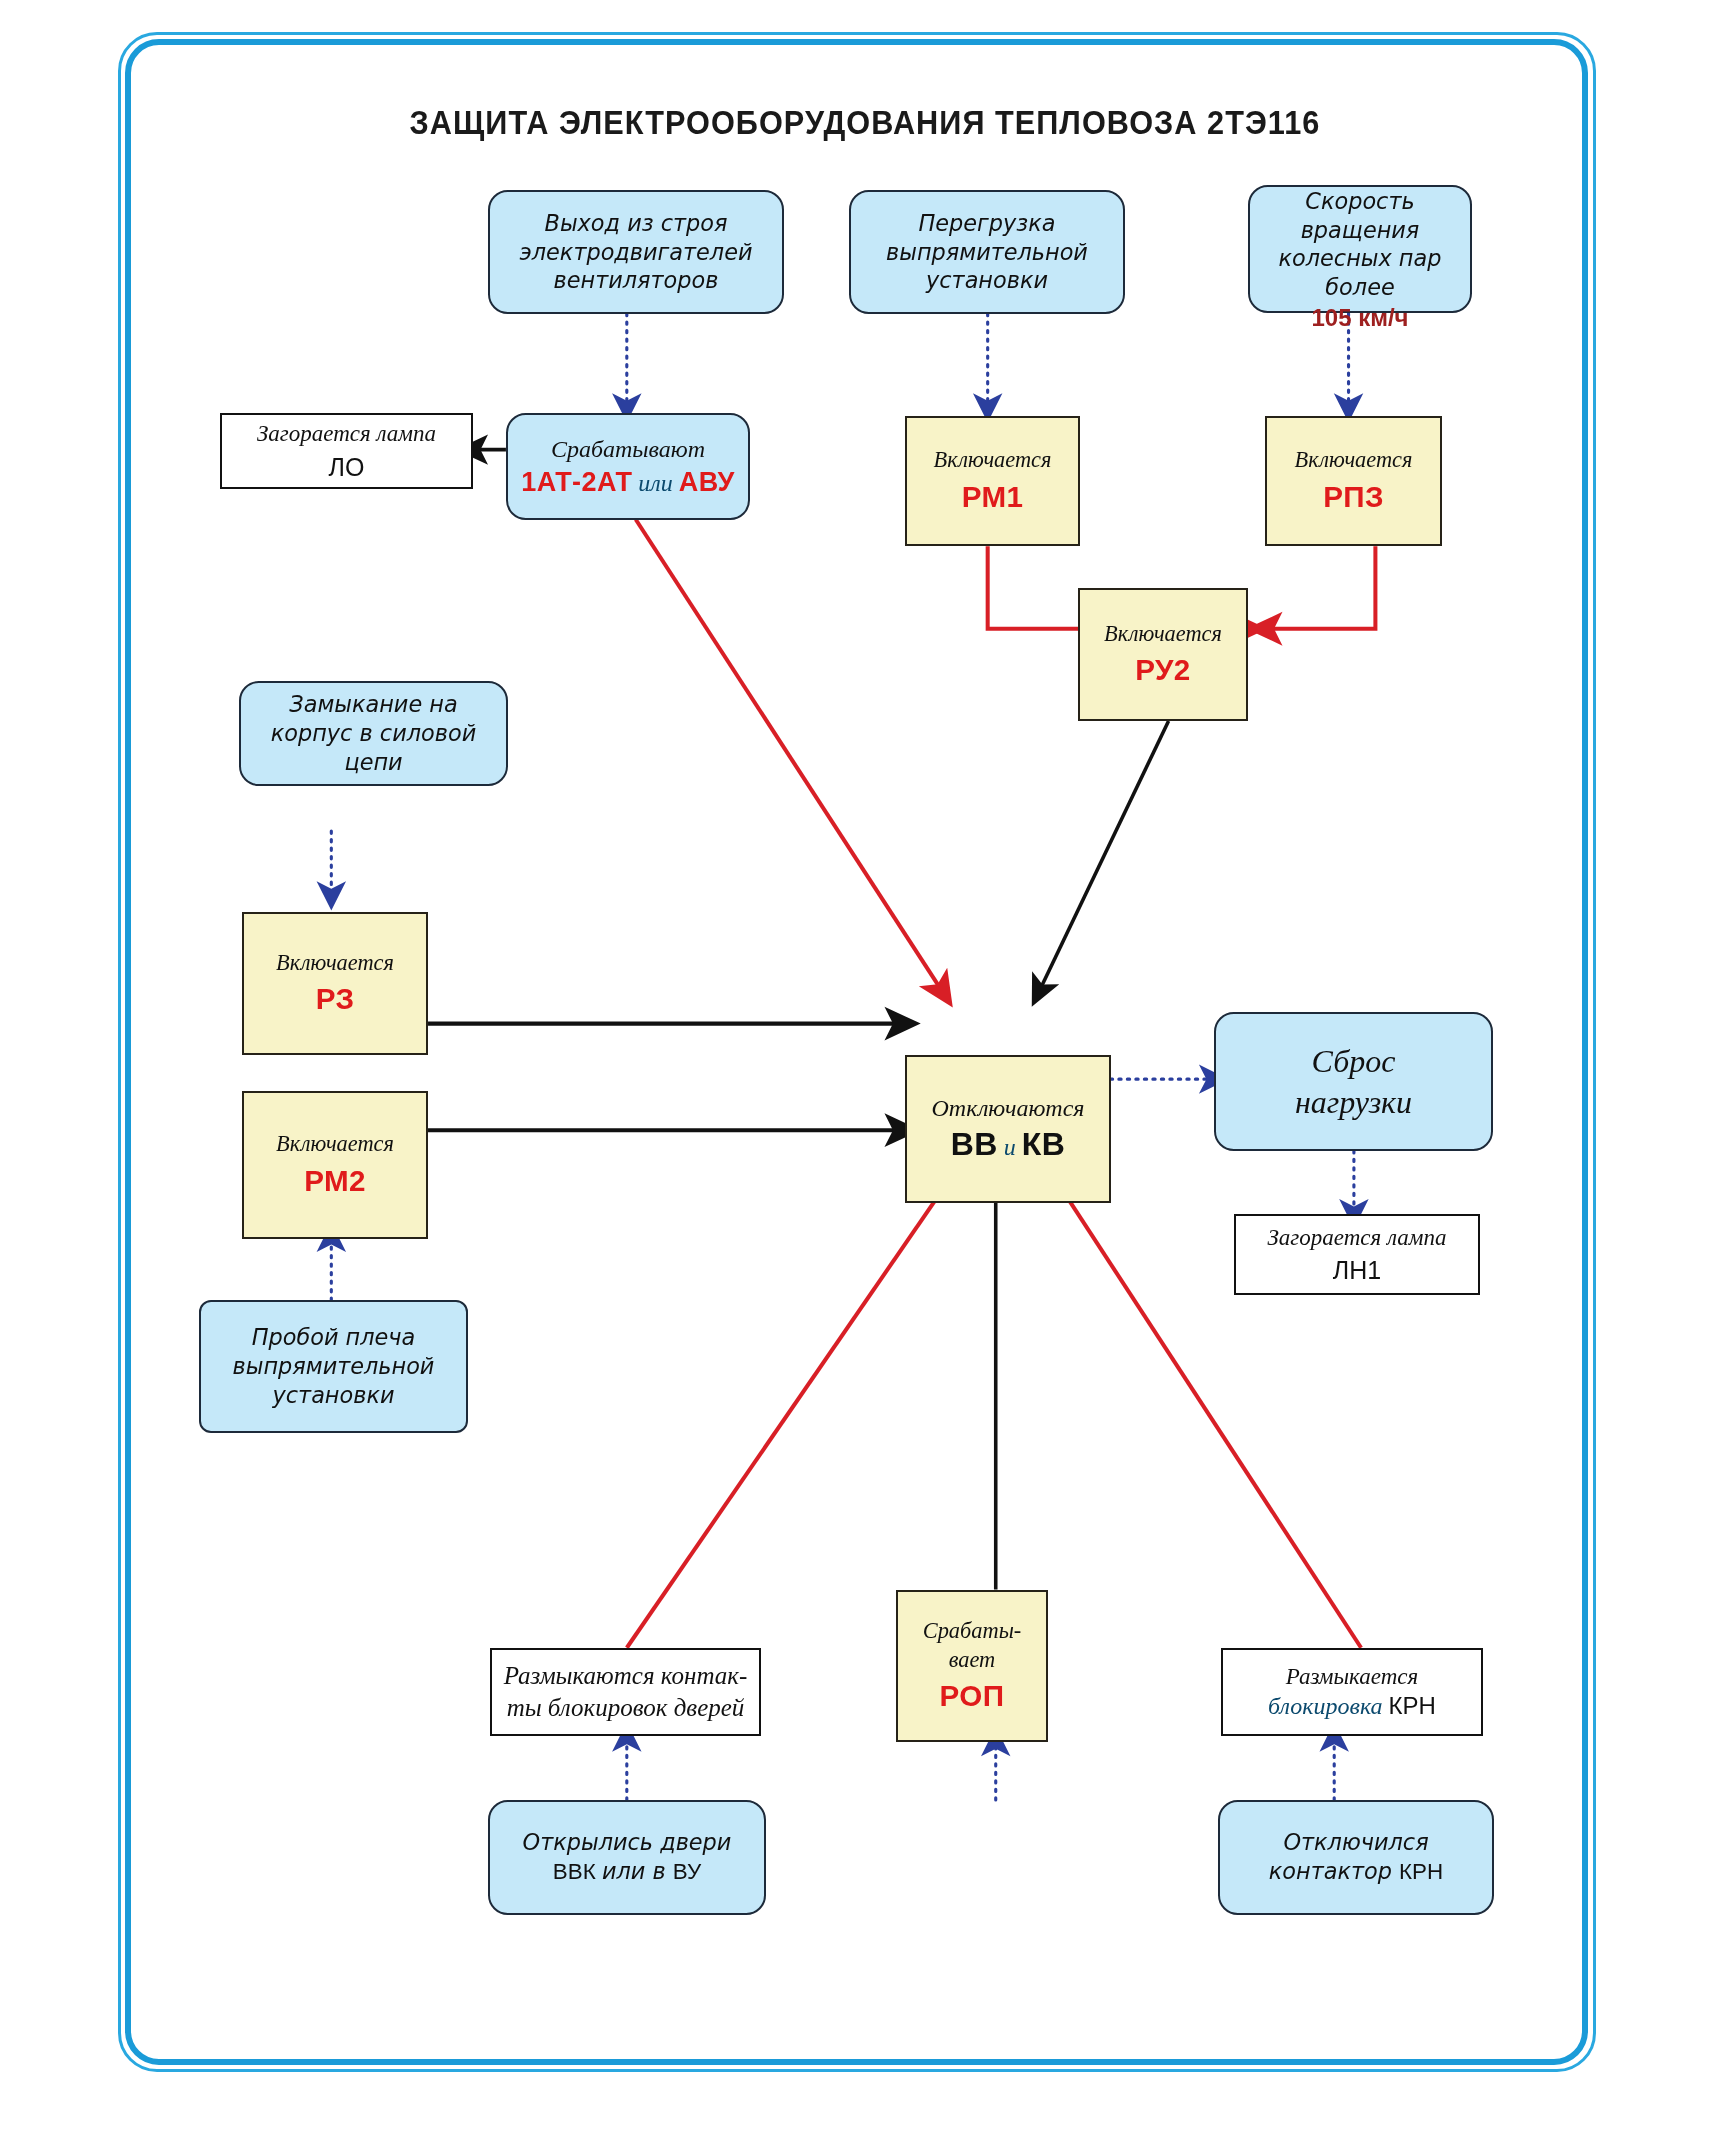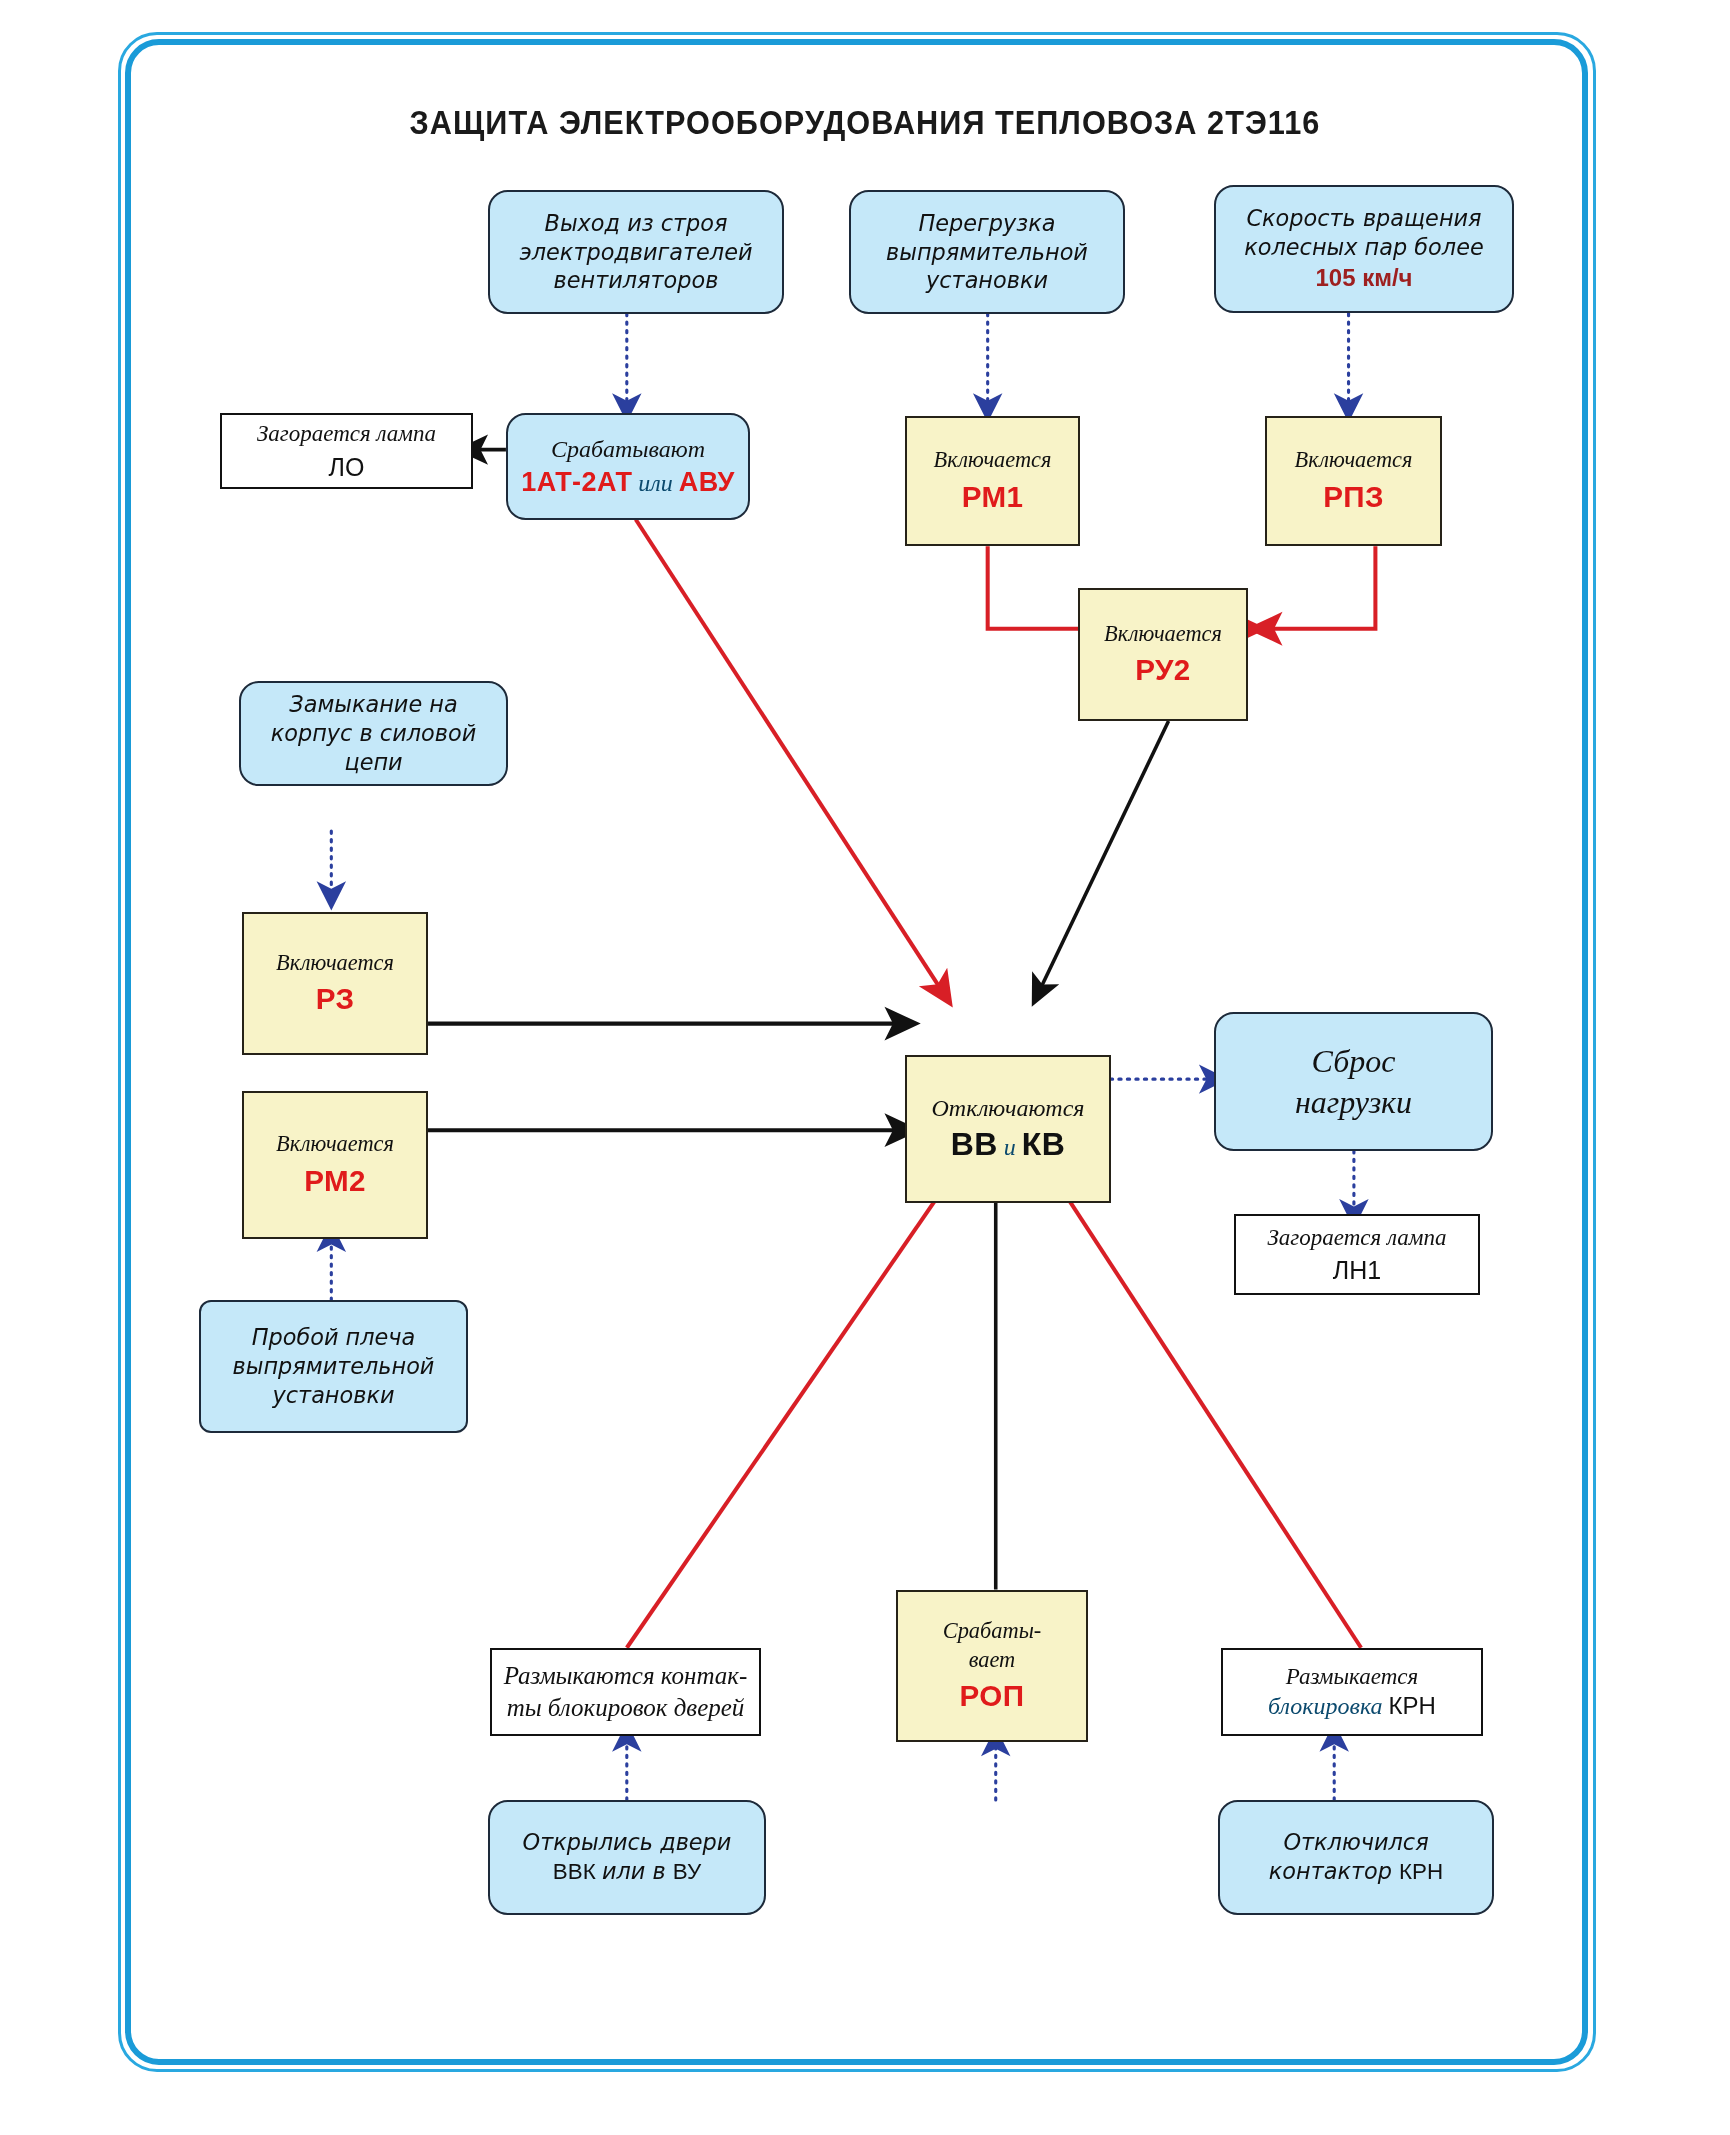--- a/index.html
+++ b/index.html
@@ -245,21 +245,21 @@
     <span class="l1">электродвигателей</span>
     <span class="l1">вентиляторов</span>
   </div>
 
   <div class="node blue" style="left:849px; top:190px; width:276px; height:124px;">
     <span class="l1">Перегрузка</span>
     <span class="l1">выпрямительной</span>
     <span class="l1">установки</span>
   </div>
 
-  <div class="node blue" style="left:1214px; top:185px; width:300px; height:128px;">
+  <div class="node blue" style="left:1248px; top:185px; width:224px; height:128px;justify-content:space-between;">
     <span class="l1">Скорость вращения</span>
     <span class="l1">колесных пар более</span>
     <span class="code-maroon">105 км/ч</span>
   </div>
 
   <div class="node white" style="left:220px; top:413px; width:253px; height:76px;">
     <span class="l1">Загорается лампа</span>
     <span class="ln">ЛО</span>
   </div>
 
@@ -318,21 +318,21 @@
   <div class="node white" style="left:1234px; top:1214px; width:246px; height:81px;">
     <span class="l1">Загорается лампа</span>
     <span class="ln">ЛН1</span>
   </div>
 
   <div class="node white" style="left:490px; top:1648px; width:271px; height:88px; font-size:25px;">
     <span class="l1">Размыкаются контак-</span>
     <span class="l1">ты блокировок дверей</span>
   </div>
 
-  <div class="node yellow" style="left:896px; top:1590px; width:192px; height:152px;text-align:right;">
+  <div class="node yellow" style="left:896px; top:1590px; width:152px; height:152px;text-align:right;">
     <span class="l1">Срабаты-</span>
     <span class="l1">вает</span>
     <span class="code">РОП</span>
   </div>
 
   <div class="node white" style="left:1221px; top:1648px; width:262px; height:88px;">
     <span class="l1">Размыкается</span>
     <span class="l1" style="white-space:nowrap;"><span class="ital-inline">блокировка </span><span class="plain-sans">КРН</span></span>
   </div>
 

